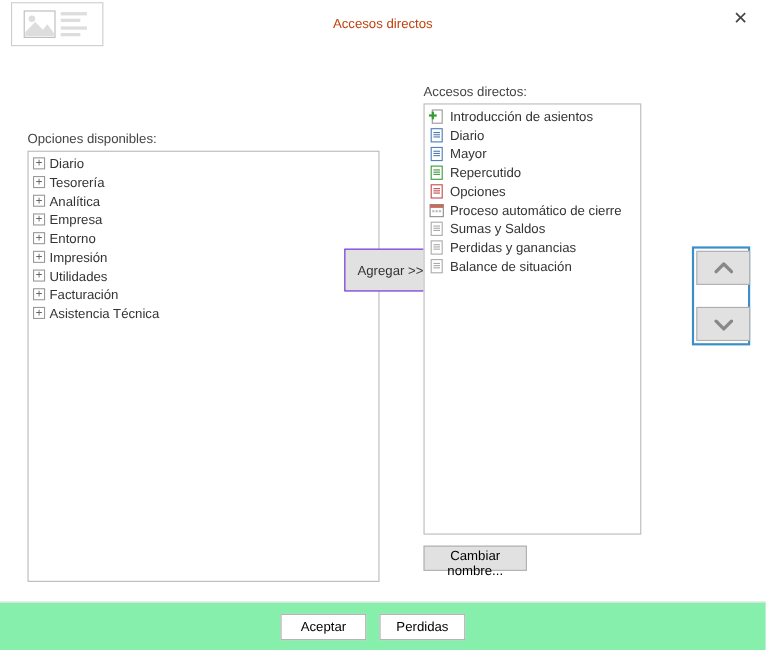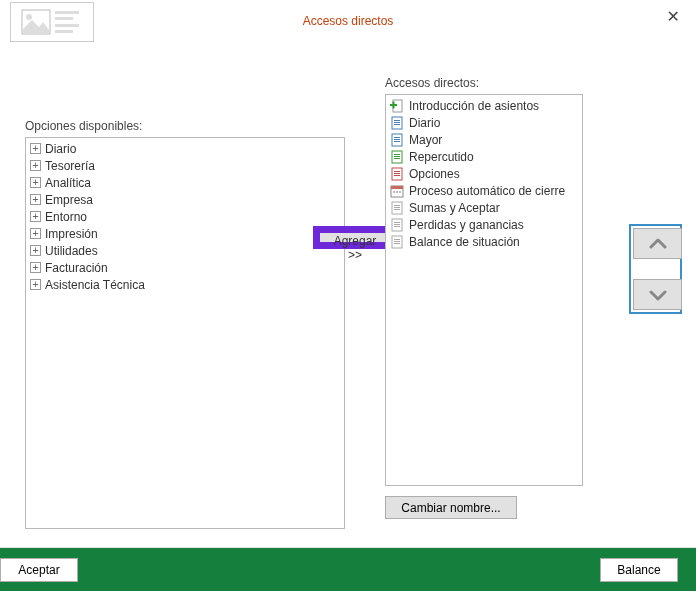--- a/index.html
+++ b/index.html
@@ -119,33 +119,33 @@
   .sc-icon {
     width: 15px;
     height: 14px;
     display: flex;
     align-items: center;
     justify-content: center;
   }
   .btn {
     display: block;
     width: 84px;
-    height: 23px;
-    border: 7px solid #6d28d9;
+    height: 39px;
+    border: 1px solid #6d28d9;
     background: #e1e1e1;
     font: inherit;
     color: #333;
     cursor: pointer;
     margin-bottom: 20px;
   }
   .btn-rename {
     position: absolute;
     top: 420px;
     left: 360px;
-    width: 132px;
+    width: 94px;
     height: 23px;
     border: 1px solid #adadad;
     background: #e1e1e1;
     font: inherit;
     cursor: pointer;
     text-align: center;
   }
   .arrow-btn {
     width: 49px;
     height: 31px;
@@ -159,23 +159,23 @@
     padding: 0;
   }
   .arrow-btn + .arrow-btn { margin-top: 20px; }
   .footer {
     position: absolute;
     bottom: 0;
     left: 0;
     right: 0;
     height: 44px;
     border-top: 1px solid #e5e5e5;
-    background: #15803d;
-    display: flex;
-    justify-content: space-between;
+    background: #86efac;
+    display: flex;
+    justify-content: center;
     align-items: center;
     gap: 12px;
     padding-right: 18px;
   }
   .footer button {
     width: 78px;
     height: 24px;
     border: 1px solid #adadad;
     background: #fff;
     font: inherit;
@@ -322,21 +322,21 @@
         </div>
         <div class="shortcut-row">
           <span class="sc-icon">
             <svg width="15" height="14">
               <rect x="2" y="1" width="10" height="12" fill="#fff" stroke="#aaa"></rect>
               <rect x="4" y="4" width="6" height="1" fill="#aaa"></rect>
               <rect x="4" y="6" width="6" height="1" fill="#aaa"></rect>
               <rect x="4" y="8" width="6" height="1" fill="#aaa"></rect>
             </svg>
           </span>
-          <span>Sumas y Aceptar</span>
+          <span>Sumas y Saldos</span>
         </div>
         <div class="shortcut-row">
           <span class="sc-icon">
             <svg width="15" height="14">
               <rect x="2" y="1" width="10" height="12" fill="#fff" stroke="#aaa"></rect>
               <rect x="4" y="4" width="6" height="1" fill="#aaa"></rect>
               <rect x="4" y="6" width="6" height="1" fill="#aaa"></rect>
               <rect x="4" y="8" width="6" height="1" fill="#aaa"></rect>
             </svg>
           </span>
@@ -367,14 +367,14 @@
           <path d="M2 3 L9 10 L16 3" fill="none" stroke="#888" stroke-width="3" stroke-linecap="round" stroke-linejoin="round"></path>
         </svg>
     </button>
   </div>
 
   <button class="btn-rename">Cambiar nombre...</button>
 </div>
 
 <div class="footer">
   <button>Aceptar</button>
-  <button>Balance</button>
+  <button>Perdidas</button>
 </div>
 
 </body></html>

